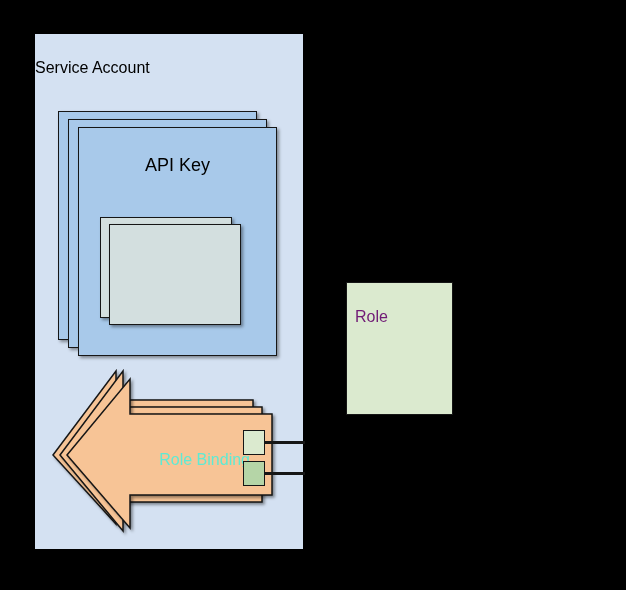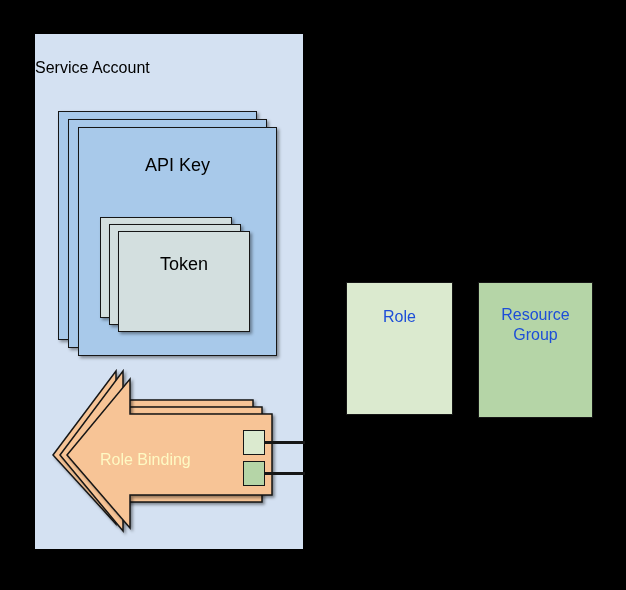--- a/index.html
+++ b/index.html
@@ -84,23 +84,23 @@
     top: 0;
     width: 626px;
     height: 590px;
     pointer-events: none;
   }
   .rb-label {
     position: absolute;
     left: 100px;
     top: 450px;
     width: 150px;
-    text-align: left;
+    text-align: right;
     font-size: 16px;
-    color: #fef9c3;
+    color: #5eead4;
     line-height: 19px;
     white-space: nowrap;
   }
 
   
   .conn-sq {
     position: absolute;
     box-sizing: border-box;
     border: 1.5px solid #161616;
     width: 22px;
@@ -125,23 +125,23 @@
     position: absolute;
     box-sizing: border-box;
     border: 1.4px solid #161616;
   }
   .rbox-label {
     position: absolute;
     left: 0;
     width: 100%;
     padding: 0 8px;
     box-sizing: border-box;
-    text-align: center;
+    text-align: left;
     font-size: 16px;
-    color: #1d4ed8;
+    color: #701a75;
     line-height: 20px;
   }
   .role-box {
     left: 346px; top: 282px; width: 107px; height: 133px;
     background: #dbeacf;
   }
   .role-box .rbox-label { top: 24px; }
   .rg-box {
     left: 478px; top: 282px; width: 115px; height: 136px;
     background: #b5d5a7;
@@ -158,23 +158,20 @@
   </div>
 
   <div class="card apikey apikey-0"></div>
   <div class="card apikey apikey-1"></div>
   <div class="card apikey apikey-2">
     <div class="card-label apikey-label">API Key</div>
   </div>
 
   <div class="card token token-0"></div>
   <div class="card token token-1"></div>
-  <div class="card token token-2">
-    <div class="card-label token-label">Token</div>
-  </div>
 
   <svg class="rb-layer" viewBox="0 0 626 590" xmlns="http://www.w3.org/2000/svg">
     <defs>
       <filter id="softshadow" x="-20%" y="-20%" width="160%" height="160%">
         <feDropShadow dx="2" dy="2" stdDeviation="1.6" flood-color="#000000" flood-opacity="0.42"></feDropShadow>
       </filter>
     </defs>
 
     <polygon points="53,455 116,371 116,400 253,400 253,495 116,495 116,524" fill="#f7c496" stroke="#161616" stroke-width="1.5" filter="url(#softshadow)"></polygon>
 
@@ -187,20 +184,14 @@
 
   <div class="conn-sq conn-sq-role"></div>
   <div class="conn-sq conn-sq-rg"></div>
   <div class="conn-line conn-line-role"></div>
   <div class="conn-line conn-line-rg"></div>
 
   <div class="rbox role-box">
     <div class="rbox-label">Role</div>
   </div>
 
-  <div class="rbox rg-box">
-    <div class="rbox-label">
-      <span>Resource</span><br>
-      <span>Group</span>
-    </div>
-  </div>
 
 </div>
 
 </body></html>

